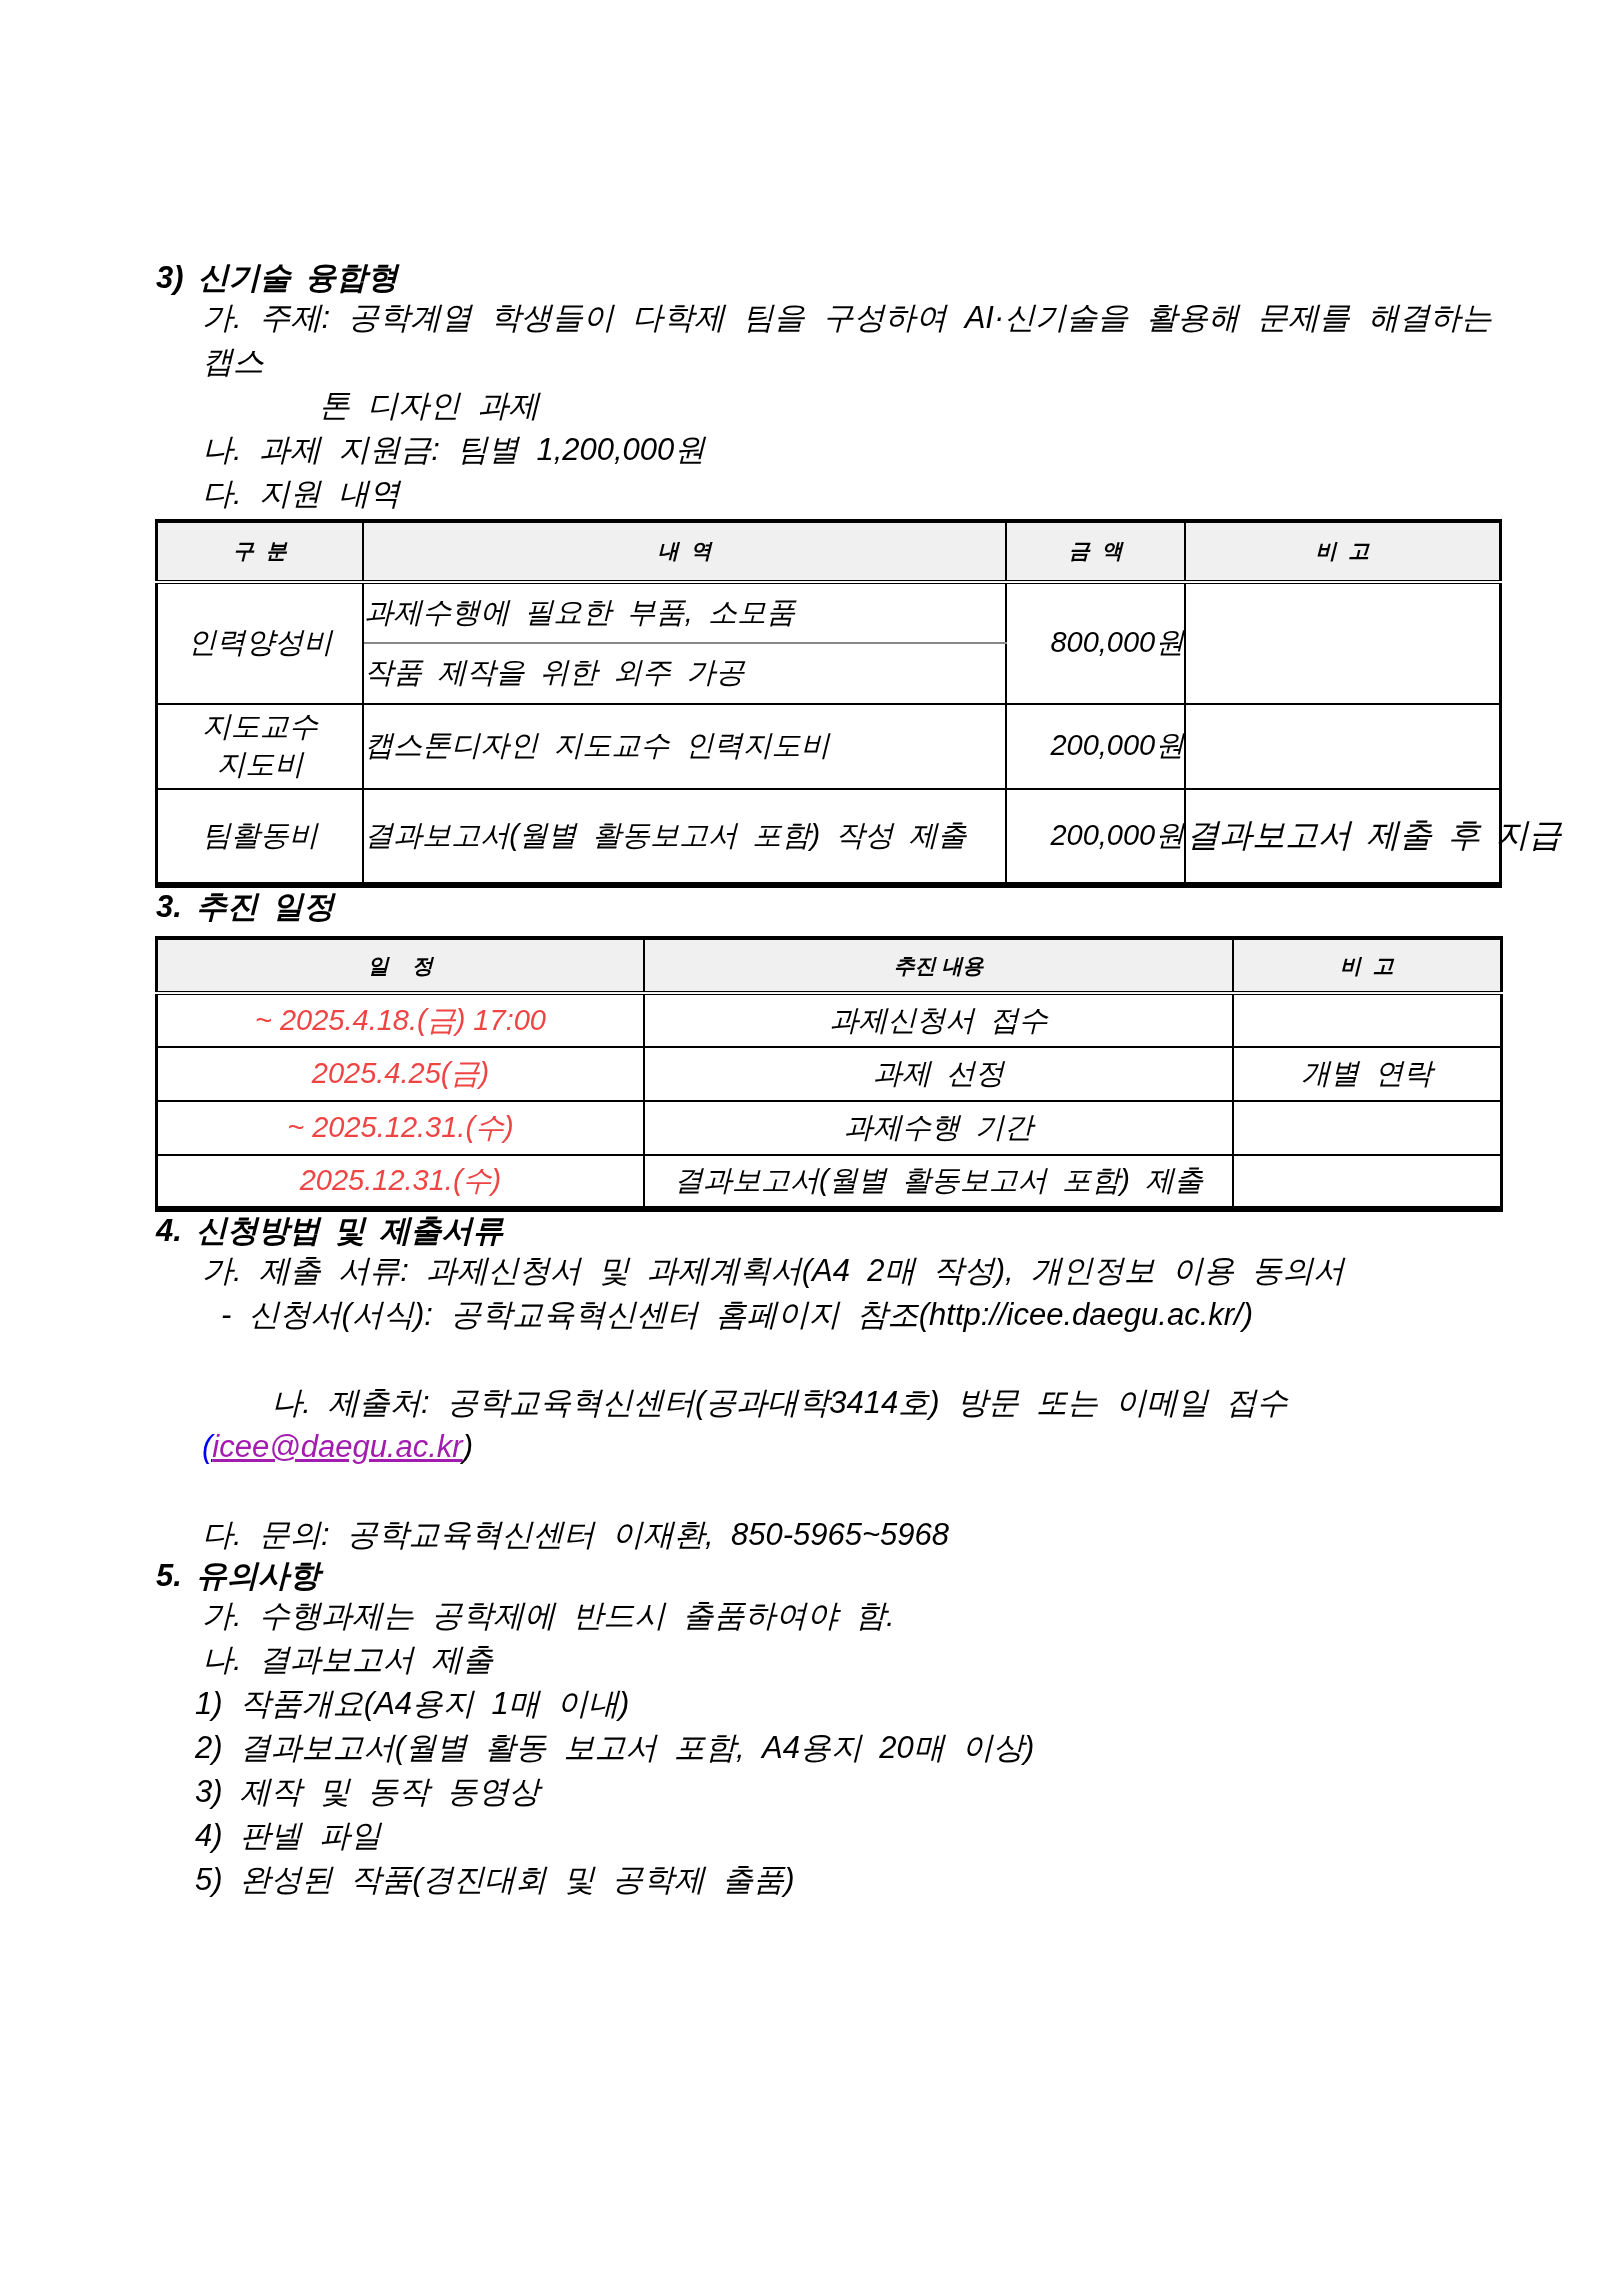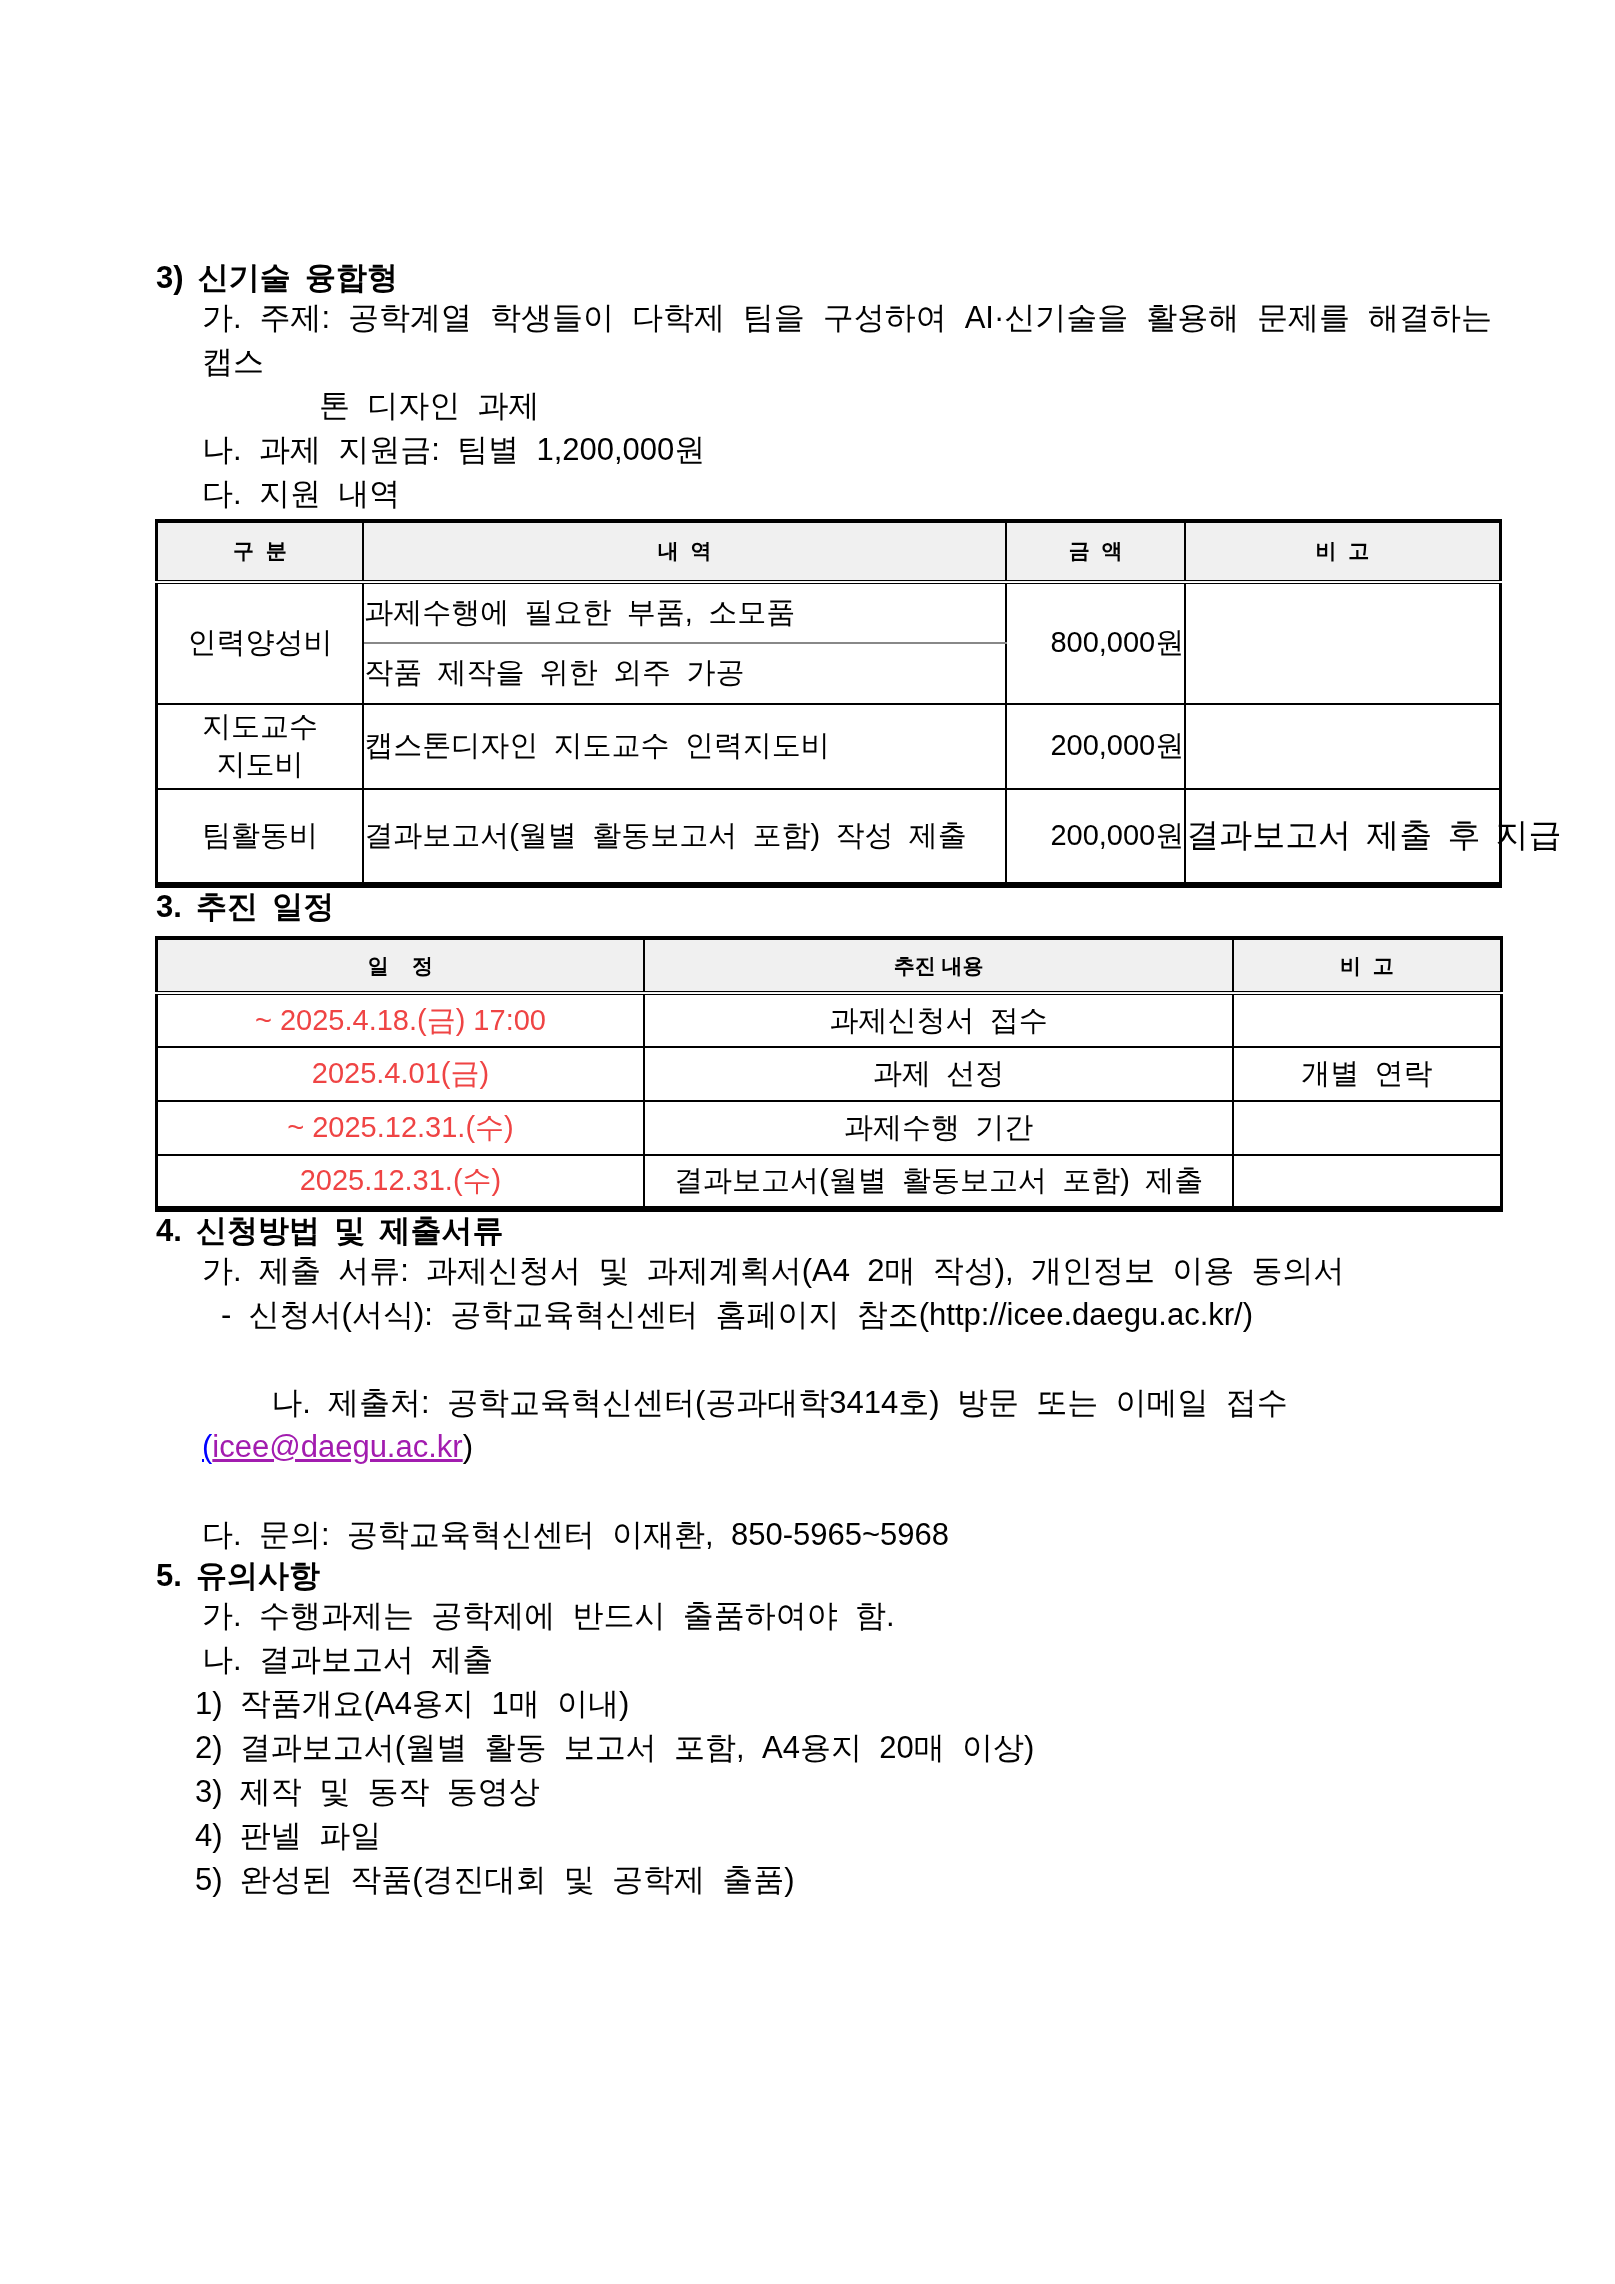--- a/index.html
+++ b/index.html
@@ -5,20 +5,21 @@
   * { box-sizing: border-box; }
   html, body { margin: 0; padding: 0; background: #ffffff; }
   .page {
     position: relative;
     width: 1600px;
     min-height: 2284px;
     background: #ffffff;
     color: #000000;
     font-family: "Liberation Sans", sans-serif;
     padding: 259px 98px 78px 156px;
+    font-style: italic;
   }
   h3.sec-head {
     margin: 0;
     font-size: 31px;
     font-weight: bold;
     line-height: 37px;
     word-spacing: 0.18em;
     white-space: pre;
   }
   .line {
@@ -154,21 +155,21 @@
         <th>비  고</th>
       </tr>
     </thead>
     <tbody>
       <tr>
         <td class="c-date">~ 2025.4.18.(금) 17:00</td>
         <td class="c-content">과제신청서 접수</td>
         <td class="c-snote"></td>
       </tr>
       <tr>
-        <td class="c-date">2025.4.01(금)</td>
+        <td class="c-date">2025.4.25(금)</td>
         <td class="c-content">과제 선정</td>
         <td class="c-snote">개별 연락</td>
       </tr>
       <tr>
         <td class="c-date">~ 2025.12.31.(수)</td>
         <td class="c-content">과제수행 기간</td>
         <td class="c-snote"></td>
       </tr>
       <tr>
         <td class="c-date">2025.12.31.(수)</td>

